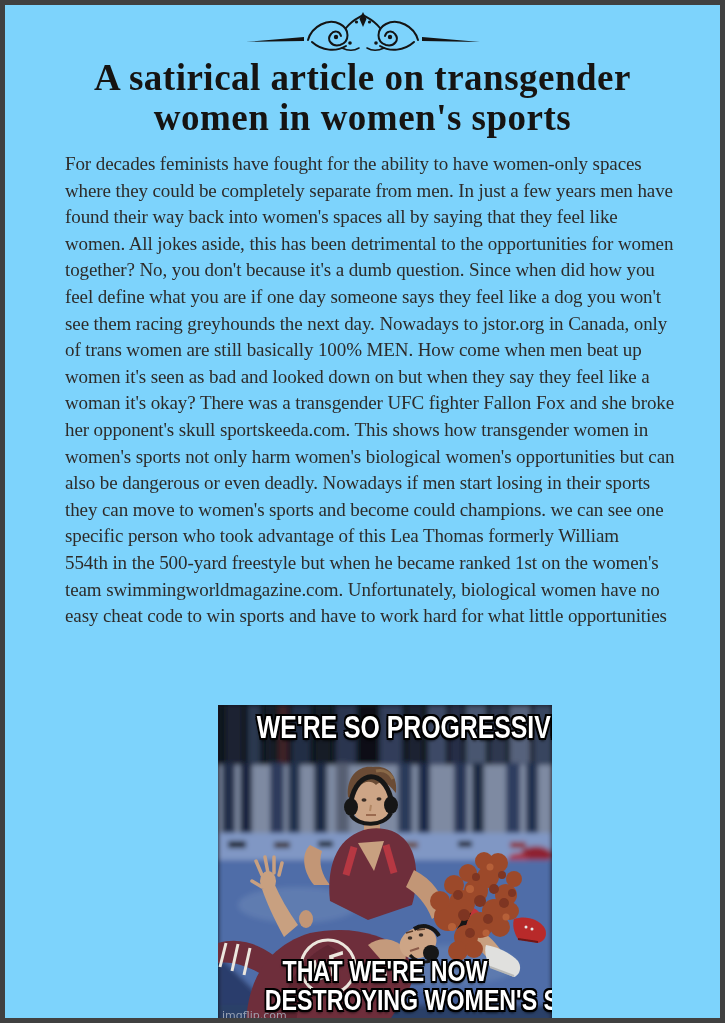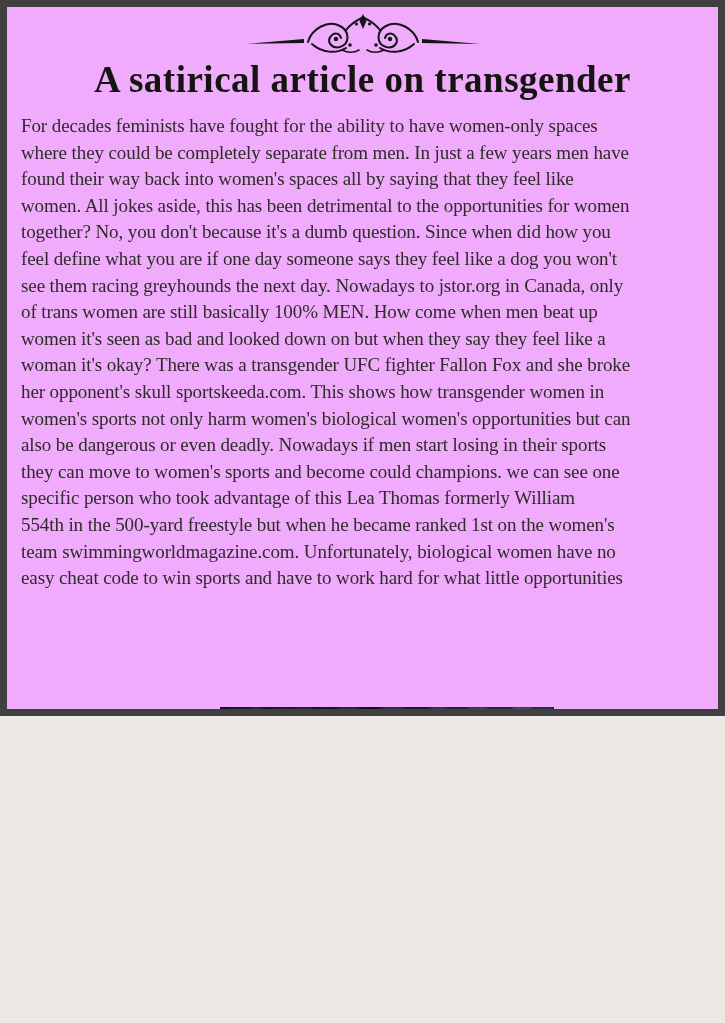--- a/index.html
+++ b/index.html
@@ -1,32 +1,32 @@
 <!DOCTYPE html>
 <html><head>
 <meta charset="utf-8">
 <style>
   html,body { margin:0; padding:0; background:#ebe8e5; }
   .page {
-    position:relative; width:725px; height:716px; box-sizing:border-box;
-    background:#f0abfc; border:7px solid #404040; overflow:hidden;
+    position:relative; width:725px; height:1023px; box-sizing:border-box;
+    background:#7dd3fc; border:5px solid #404040; overflow:hidden;
     font-family:"Liberation Serif", serif;
   }
   .ornament { display:block; margin:5px auto 0; }
   .title {
     margin:2px 0 0; text-align:center;
     font-family:"Liberation Serif", serif; font-weight:700;
     font-size:37px; line-height:40px; color:#161412; letter-spacing:.5px;
   }
   .title .tline { display:block; }
   .body-text {
     margin:13px 8px 0 14px; font-size:19px; line-height:26.6px;
     color:#2e2b29; letter-spacing:-0.1px;
   }
-  .body-text .line { white-space:nowrap; }
+  .body-text .line { white-space:nowrap;margin-left:46px; }
 
   .meme {
     position:absolute; left:213px; top:700px; width:334px; height:318px;
     overflow:hidden; background:#10131c;
   }
   .meme svg.scene { position:absolute; left:0; top:0; }
   .caption {
     position:absolute; left:0; right:0; text-align:center; color:#fff;
     font-family:"Liberation Sans", sans-serif; font-weight:700;
     text-transform:uppercase;
@@ -59,20 +59,21 @@
       <path d="M104,38 C110,41 116,41 121,38" stroke-width="1.6"></path>
     </g>
     <use href="#halfL" transform="translate(250,0) scale(-1,1)"></use>
     <polygon points="125,2 128.5,9 125,17 121.5,9" fill="#141414"></polygon>
     <circle cx="118.5" cy="12" r="1.6" fill="#141414"></circle>
     <circle cx="131.5" cy="12" r="1.6" fill="#141414"></circle>
   </svg>
 
   <h1 class="title">
     <span class="tline">A satirical article on transgender</span>
+    <span class="tline">women in women's sports</span>
   </h1>
 
   <div class="body-text">
     <div class="line">For decades feminists have fought for the ability to have women-only spaces</div>
     <div class="line">where they could be completely separate from men. In just a few years men have</div>
     <div class="line">found their way back into women's spaces all by saying that they feel like</div>
     <div class="line">women. All jokes aside, this has been detrimental to the opportunities for women</div>
     <div class="line">together? No, you don't because it's a dumb question. Since when did how you</div>
     <div class="line">feel define what you are if one day someone says they feel like a dog you won't</div>
     <div class="line">see them racing greyhounds the next day. Nowadays to jstor.org in Canada, only</div>

